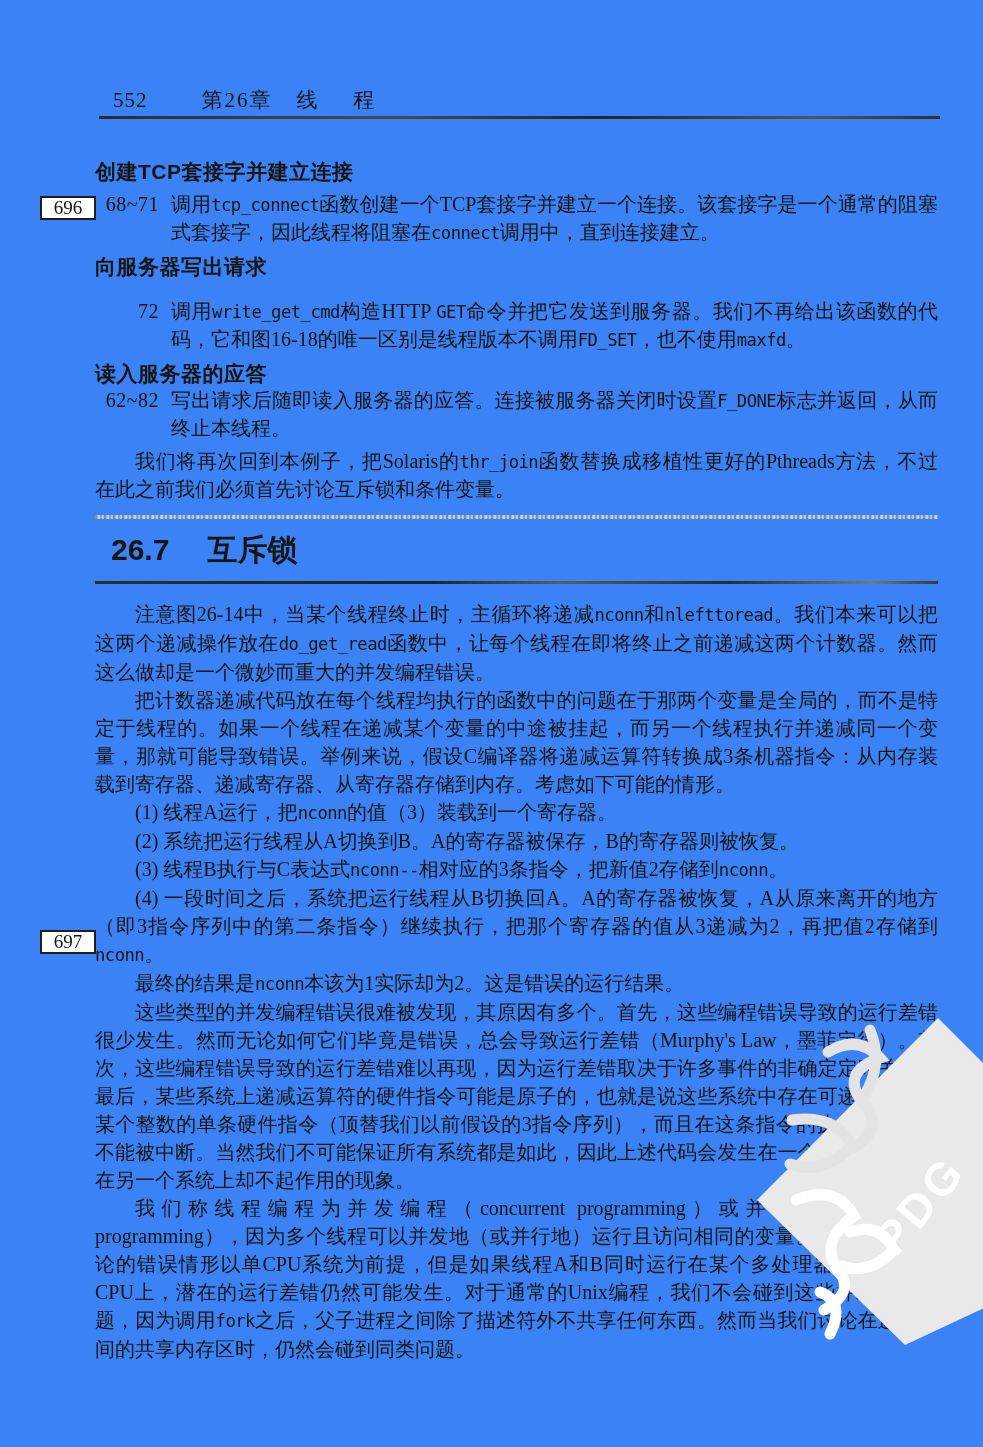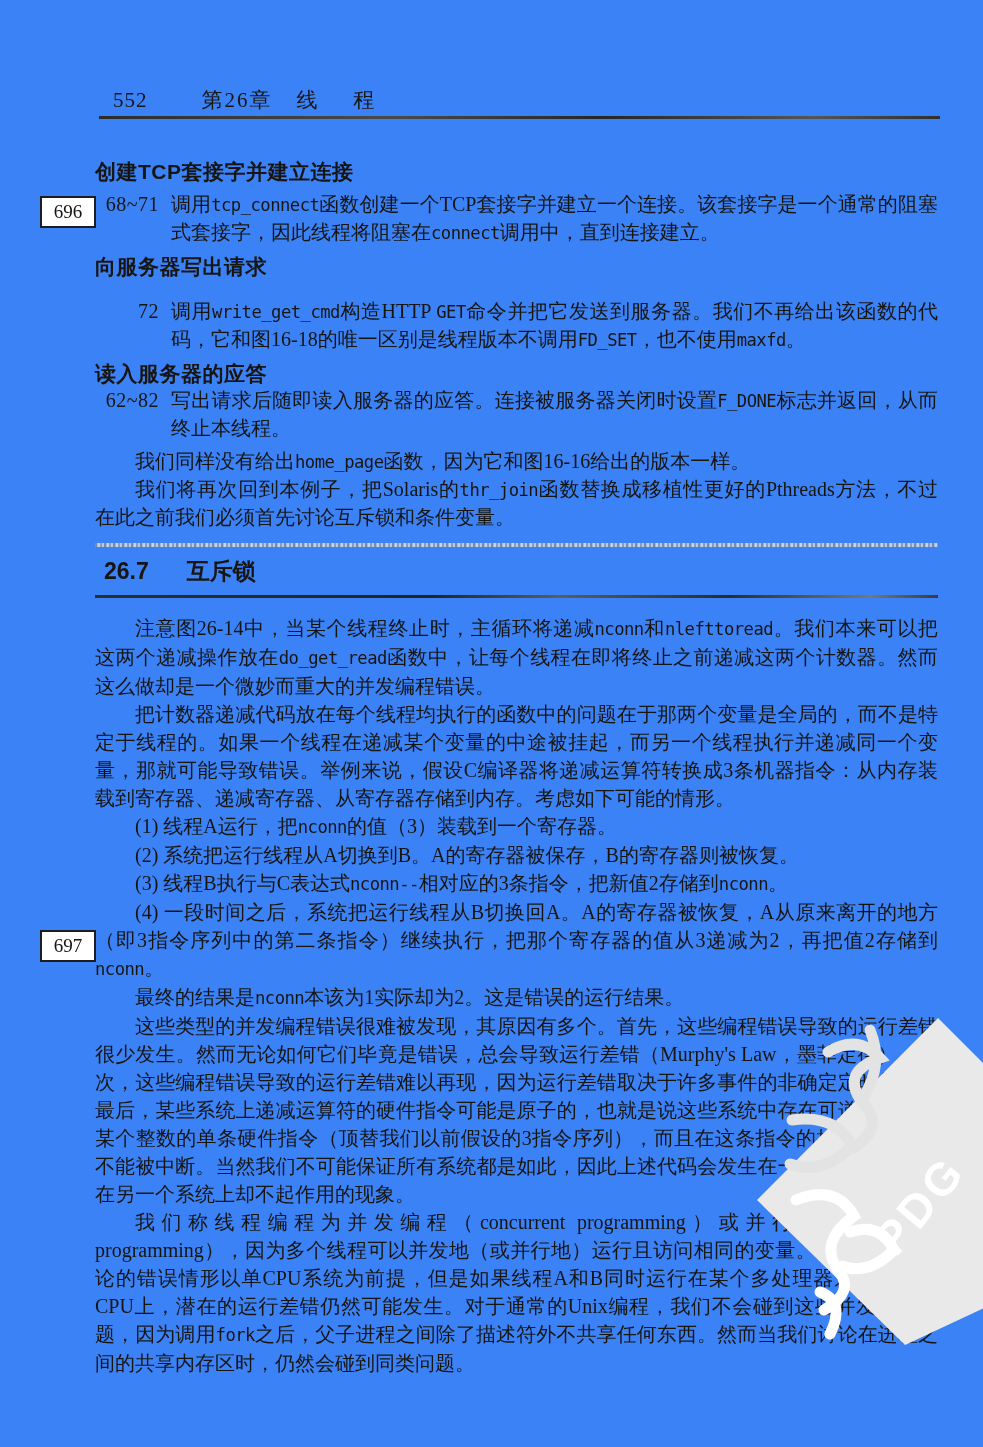--- a/index.html
+++ b/index.html
@@ -25,21 +25,21 @@
   }
   .hdr .pg { letter-spacing: 1px; margin-right: 54px; }
   .hdr .chap { letter-spacing: 2px; }
   .hdr .ttl { margin-left: 24px; letter-spacing: 1.7em; white-space: nowrap; }
   .hdr-rule {
     position: absolute; top: 116px; left: 99px; width: 841px; height: 3px;
     background: linear-gradient(90deg,#2c2c2c,#4a4a4a 35%,#262626 60%,#555 85%,#303030);
   }
   
   .marker {
-    position: absolute; left: 40px; width: 56px; height: 32px;
+    position: absolute; left: 40px; width: 56px; height: 24px;
     border: 2px solid #1d1d1d;
     display: flex; align-items: center; justify-content: center;
     font-size: 19px; background: #fff;
   }
   .marker.m1 { top: 196px; }
   .marker.m2 { top: 930px; }
   
   .main {
     position: absolute; left: 95px; top: 158px; width: 843px;
     font-size: 20px; line-height: 27px; text-align: justify;
@@ -58,21 +58,21 @@
   
   .sect { margin: 12px 0 16px; text-align: left; }
   .dotrule {
     height: 4px; margin-bottom: 8px; opacity: 0.75;
     background-image: repeating-linear-gradient(90deg,
       #8d8d8d 0 2px, #c9c9c9 2px 3px, #efefef 3px 5px, #a5a5a5 5px 7px, #e2e2e2 7px 9px);
   }
   .sect .shead {
     display: flex; align-items: baseline;
     font-family: "Liberation Sans", "DejaVu Sans", sans-serif;
-    font-weight: bold; font-size: 23px; line-height: 30px; margin: 9px;
+    font-weight: bold; font-size: 30px; line-height: 30px; margin: 16px;
   }
   .sect .sno { margin-right: 38px; }
   .solidrule {
     height: 3px; margin-top: 8px;
     background: linear-gradient(90deg,#2e2e2e,#232323 40%,#5c5c5c 55%,#2b2b2b 75%,#777 92%,#3a3a3a);
   }
   .bodyblock { line-height: 28px; }
   
   .wm { position: absolute; left: 700px; top: 1000px; pointer-events: none; }
 </style>
@@ -108,21 +108,20 @@
       <span class="num">72</span>
       <span class="ntx"><span>调用</span><span class="mono">write_get_cmd</span><span>构造HTTP </span><span class="mono">GET</span><span>命令并把它发送到服务器。我们不再给出该函数的代码，它和图16-18的唯一区别是线程版本不调用</span><span class="mono">FD_SET</span><span>，也不使用</span><span class="mono">maxfd</span><span>。</span></span>
     </div>
 
     <h3 class="runin h3gap">读入服务器的应答</h3>
     <div class="npara">
       <span class="num">62~82</span>
       <span class="ntx"><span>写出请求后随即读入服务器的应答。连接被服务器关闭时设置</span><span class="mono">F_DONE</span><span>标志并返回，从而终止本线程。</span></span>
     </div>
 
-    <p class="body"><span>我们同样没有给出</span><span class="mono">home_page</span><span>函数，因为它和图16-16给出的版本一样。</span></p>
     <p class="body"><span>我们将再次回到本例子，把Solaris的</span><span class="mono">thr_join</span><span>函数替换成移植性更好的Pthreads方法，不过在此之前我们必须首先讨论互斥锁和条件变量。</span></p>
 
     <div class="sect">
       <div class="dotrule"></div>
       <h2 class="shead">
         <span class="sno">26.7</span>
         <span>互斥锁</span>
       </h2>
       <div class="solidrule"></div>
     </div>

